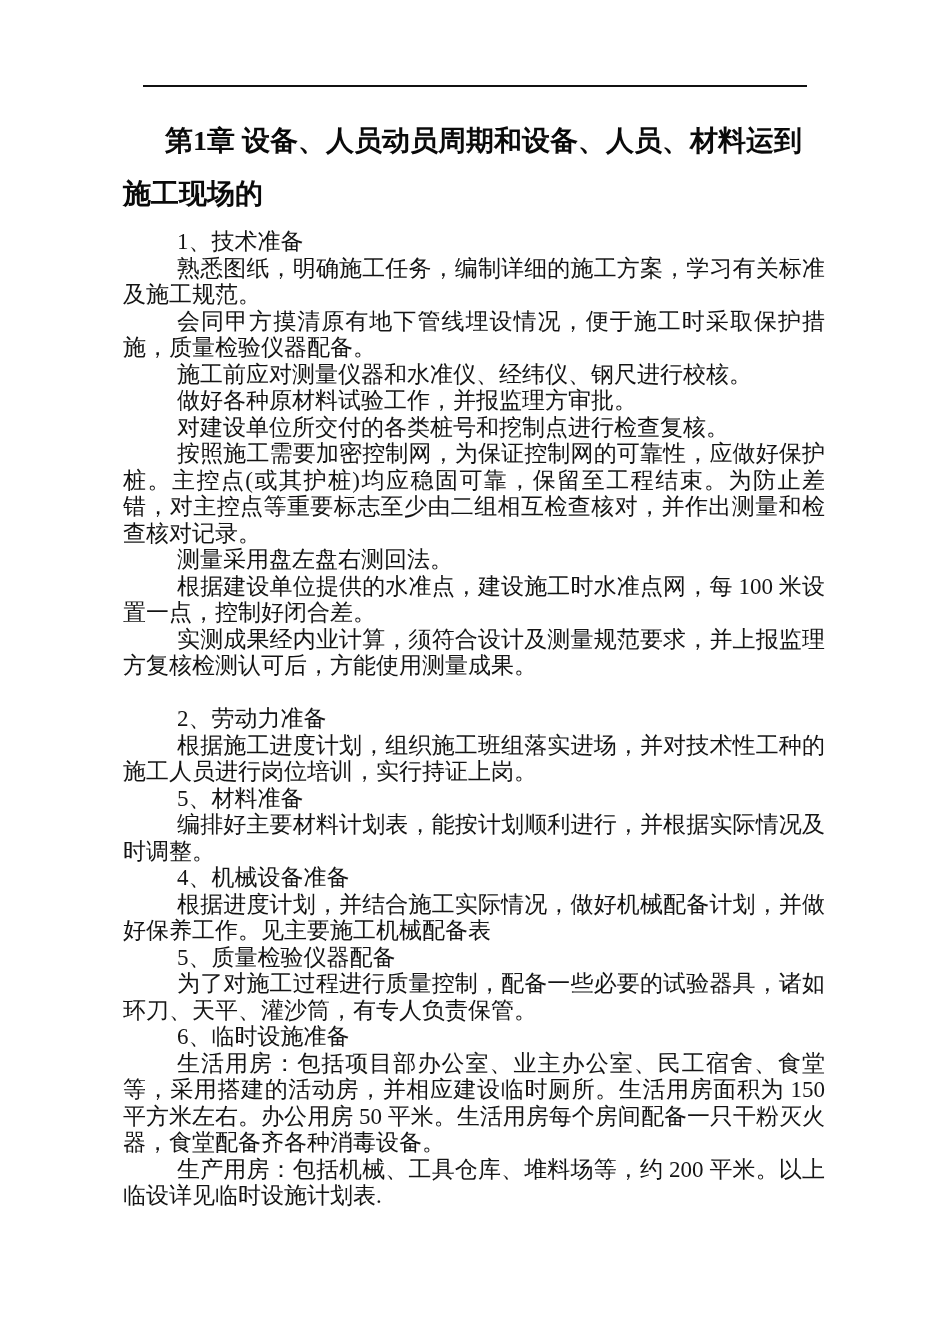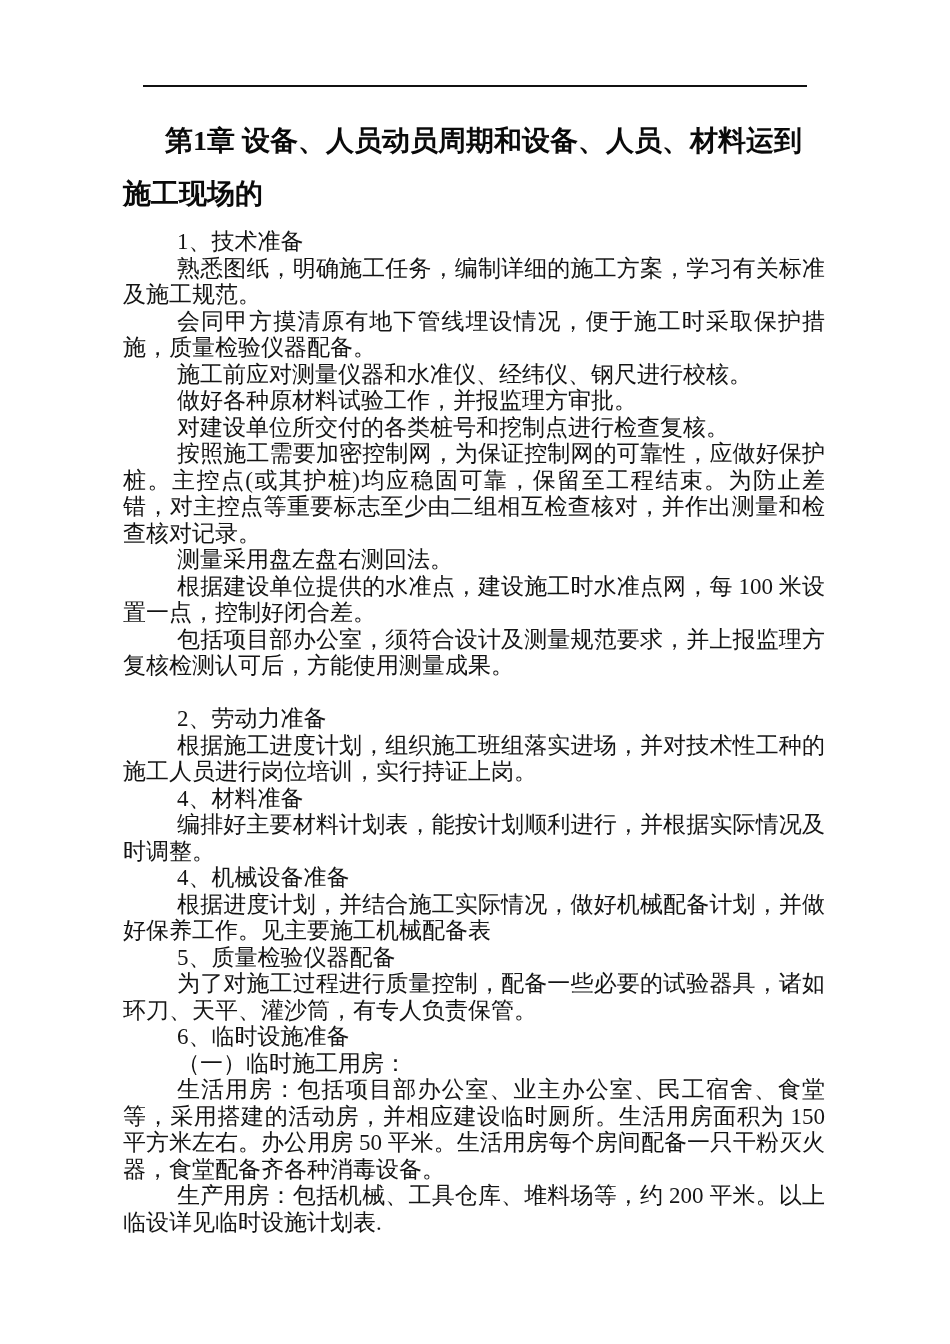--- a/index.html
+++ b/index.html
@@ -63,29 +63,28 @@
     <div id="paragraphs">
         <p class="para">1、技术准备</p>
         <p class="para">熟悉图纸，明确施工任务，编制详细的施工方案，学习有关标准及施工规范。</p>
         <p class="para">会同甲方摸清原有地下管线埋设情况，便于施工时采取保护措施，质量检验仪器配备。</p>
         <p class="para">施工前应对测量仪器和水准仪、经纬仪、钢尺进行校核。</p>
         <p class="para">做好各种原材料试验工作，并报监理方审批。</p>
         <p class="para">对建设单位所交付的各类桩号和挖制点进行检查复核。</p>
         <p class="para">按照施工需要加密控制网，为保证控制网的可靠性，应做好保护桩。主控点(或其护桩)均应稳固可靠，保留至工程结束。为防止差错，对主控点等重要标志至少由二组相互检查核对，并作出测量和检查核对记录。</p>
         <p class="para">测量采用盘左盘右测回法。</p>
         <p class="para">根据建设单位提供的水准点，建设施工时水准点网，每 100 米设置一点，控制好闭合差。</p>
-        <p class="para">包括项目部办公室，须符合设计及测量规范要求，并上报监理方复核检测认可后，方能使用测量成果。</p>
+        <p class="para">实测成果经内业计算，须符合设计及测量规范要求，并上报监理方复核检测认可后，方能使用测量成果。</p>
         <p class="para blank">&nbsp;</p>
         <p class="para">2、劳动力准备</p>
         <p class="para">根据施工进度计划，组织施工班组落实进场，并对技术性工种的施工人员进行岗位培训，实行持证上岗。</p>
-        <p class="para">4、材料准备</p>
+        <p class="para">5、材料准备</p>
         <p class="para">编排好主要材料计划表，能按计划顺利进行，并根据实际情况及时调整。</p>
         <p class="para">4、机械设备准备</p>
         <p class="para">根据进度计划，并结合施工实际情况，做好机械配备计划，并做好保养工作。见主要施工机械配备表</p>
         <p class="para">5、质量检验仪器配备</p>
         <p class="para">为了对施工过程进行质量控制，配备一些必要的试验器具，诸如环刀、天平、灌沙筒，有专人负责保管。</p>
         <p class="para">6、临时设施准备</p>
-        <p class="para">（一）临时施工用房：</p>
         <p class="para">生活用房：包括项目部办公室、业主办公室、民工宿舍、食堂等，采用搭建的活动房，并相应建设临时厕所。生活用房面积为 150 平方米左右。办公用房 50 平米。生活用房每个房间配备一只干粉灭火器，食堂配备齐各种消毒设备。</p>
         <p class="para">生产用房：包括机械、工具仓库、堆料场等，约 200 平米。以上临设详见临时设施计划表.</p>
       </div>
   </div>
 </div>
 
 </body></html>

